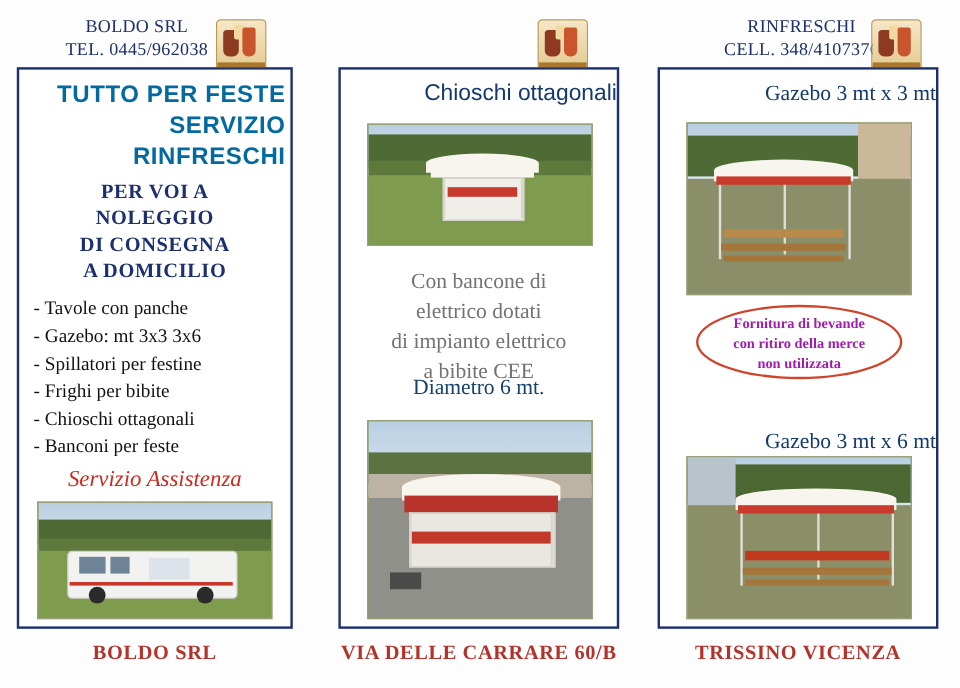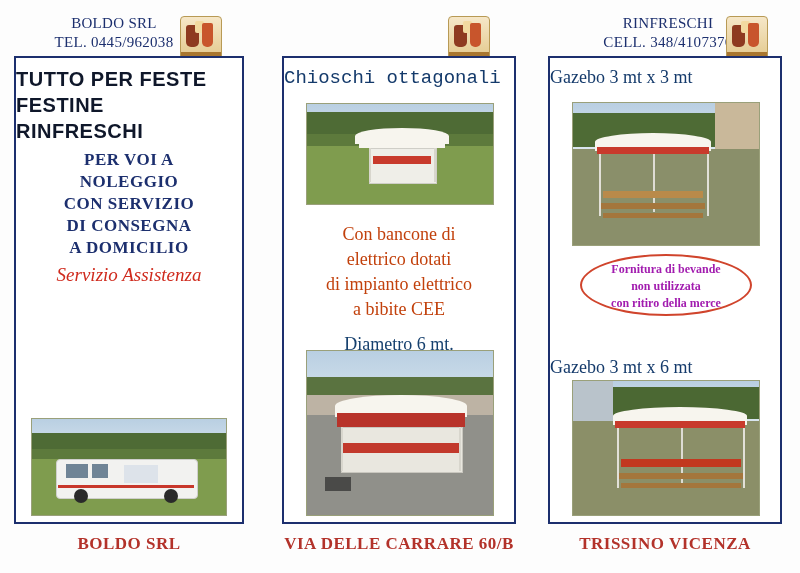--- a/index.html
+++ b/index.html
@@ -105,22 +105,22 @@
     font-weight: bold;
     letter-spacing: .5px;
   }
   .foot-1 { left: 14px;  width: 230px; }
   .foot-2 { left: 282px; width: 234px; }
   .foot-3 { left: 548px; width: 234px; }
 
   
   .p1-title {
     margin: 8px 4px 0 0;
-    text-align: left;
-    color: #0f172a;
+    text-align: right;
+    color: #0369a1;
     font-family: "Liberation Sans", sans-serif;
     font-weight: bold;
     font-size: 20px;
     line-height: 26px;
     letter-spacing: .5px;
   }
   .p1-sub {
     margin: 5px 0 0 0;
     text-align: center;
     color: #1c2f6e;
@@ -216,45 +216,45 @@
   }
   .van-stripe {
     position: absolute;
     background: #c8372b;
     height: 3px;
   }
 
   
   .p2-title {
     margin: 9px 0 0 0;
-    text-align: left;
+    text-align: right;
     color: #143a6b;
-    font-family: Liberation Mono, monospace;
+    font-family: Liberation Sans, sans-serif;
     font-size: 19px;
   }
   .p2-body {
     margin: 8px 0 0 0;
     text-align: center;
-    color: #c2410c;
+    color: #737373;
     font-family: "Liberation Serif", serif;
     font-size: 18px;
     line-height: 25px;
   }
   .p2-diam {
     margin: 6px 0 0 0;
     text-align: center;
     color: #16406e;
     font-family: "Liberation Serif", serif;
     font-size: 18px;
   }
 
   
   .p3-title {
     margin: 9px 0 0 0;
-    text-align: left;
+    text-align: right;
     color: #143a6b;
     font-family: "Liberation Serif", serif;
     font-size: 18px;
   }
   .stamp {
     position: absolute;
     left: 30px;
     top: 196px;
     width: 172px;
     height: 62px;
@@ -306,32 +306,39 @@
         <div class="glass2"></div>
         <div class="glass"></div>
         <div class="base"></div>
     </div>
   </div>
 
   <div class="panel panel-1">
 
     <div class="p1-title">
       <div>TUTTO PER FESTE</div>
-      <div>FESTINE</div>
+      <div>SERVIZIO</div>
       <div>RINFRESCHI</div>
     </div>
 
     <div class="p1-sub">
       <div>PER VOI A</div>
       <div>NOLEGGIO</div>
-      <div>CON SERVIZIO</div>
       <div>DI CONSEGNA</div>
       <div>A DOMICILIO</div>
     </div>
 
+    <ul class="p1-list">
+      <li>- Tavole con panche</li>
+      <li>- Gazebo: mt 3x3  3x6</li>
+      <li>- Spillatori per festine</li>
+      <li>- Frighi per bibite</li>
+      <li>- Chioschi ottagonali</li>
+      <li>- Banconi per feste</li>
+    </ul>
 
     <div class="p1-script">Servizio Assistenza</div>
 
     <div class="photo" style="position:absolute; left:15px; top:360px; width:196px; height:98px;">
       <div class="sky" style="height:40px;"></div>
       <div class="trees" style="top:14px; height:20px;"></div>
       <div class="trees2" style="top:30px; height:14px;"></div>
       <div class="grass" style="height:56px; background:#7f9c4e;"></div>
       <div class="van-body" style="left:24px; top:40px; width:140px; height:38px;"></div>
       <div class="van-window" style="left:34px; top:45px; width:22px; height:14px;"></div>
@@ -360,21 +367,21 @@
       <div class="leg" style="left:127px; top:44px; height:34px;"></div>
     </div>
 
     <div class="p2-body" style="position:absolute; left:0; top:156px; width:100%;">
       <div>Con bancone di</div>
       <div>elettrico dotati</div>
       <div>di impianto elettrico</div>
       <div>a bibite CEE</div>
     </div>
 
-    <div class="p2-diam" style="position:absolute; left:0; top:270px; width:100%;">Diametro 6 mt.</div>
+    <div class="p2-diam" style="position:absolute; left:0; top:248px; width:100%;">Diametro 6 mt.</div>
 
     <div class="photo" style="position:absolute; left:22px; top:292px; width:188px; height:166px;">
       <div class="sky" style="height:62px;"></div>
       <div class="trees" style="top:26px; height:26px; background:#5a7340;"></div>
       <div style="position:absolute; left:0; top:44px; width:100%; height:24px; background:#bdb3a4;"></div>
       <div class="asphalt" style="height:100px; background:#90908a;"></div>
       <div class="tent-canopy" style="left:28px; top:44px; width:132px; height:22px; border-radius:50% 50% 0 0;"></div>
       <div class="banner" style="left:30px; top:62px; width:128px; height:14px; background:#b8332a;"></div>
       <div style="position:absolute; left:34px; top:76px; width:120px; height:44px; background:#e9e7df; border:1px solid #c9c7bf;"></div>
       <div class="banner" style="left:36px; top:92px; width:116px; height:10px; background:#c2392c;"></div>
@@ -398,22 +405,22 @@
       <div class="leg" style="left:26px; top:51px; height:62px; background:#e2e0d8;"></div>
       <div class="leg" style="left:134px; top:51px; height:62px; background:#e2e0d8;"></div>
       <div class="leg" style="left:80px; top:51px; height:58px; background:#dedcd4;"></div>
       <div class="table-top" style="left:30px; top:88px; width:100px; height:7px;"></div>
       <div class="bench" style="left:28px; top:100px; width:104px; height:6px;"></div>
       <div class="bench" style="left:30px; top:110px; width:100px; height:5px;"></div>
     </div>
 
     <div class="stamp">
       <div>Fornitura di bevande</div>
+      <div>con ritiro della merce</div>
       <div>non utilizzata</div>
-      <div>con ritiro della merce</div>
     </div>
 
     <div class="p3-title" style="position:absolute; left:0; top:290px; width:100%;">Gazebo 3 mt x 6 mt</div>
 
     <div class="photo" style="position:absolute; left:22px; top:322px; width:188px; height:136px;">
       <div class="sky" style="height:42px;"></div>
       <div class="trees" style="top:6px; height:32px; background:#4b6833;"></div>
       <div style="position:absolute; left:0; top:0; width:40px; height:136px; background:#b9c3cb;"></div>
       <div class="grass" style="height:94px; background:#8b8f68;"></div>
       <div class="tent-canopy" style="left:40px; top:26px; width:134px; height:18px; border-radius:50% 50% 0 0;"></div>

